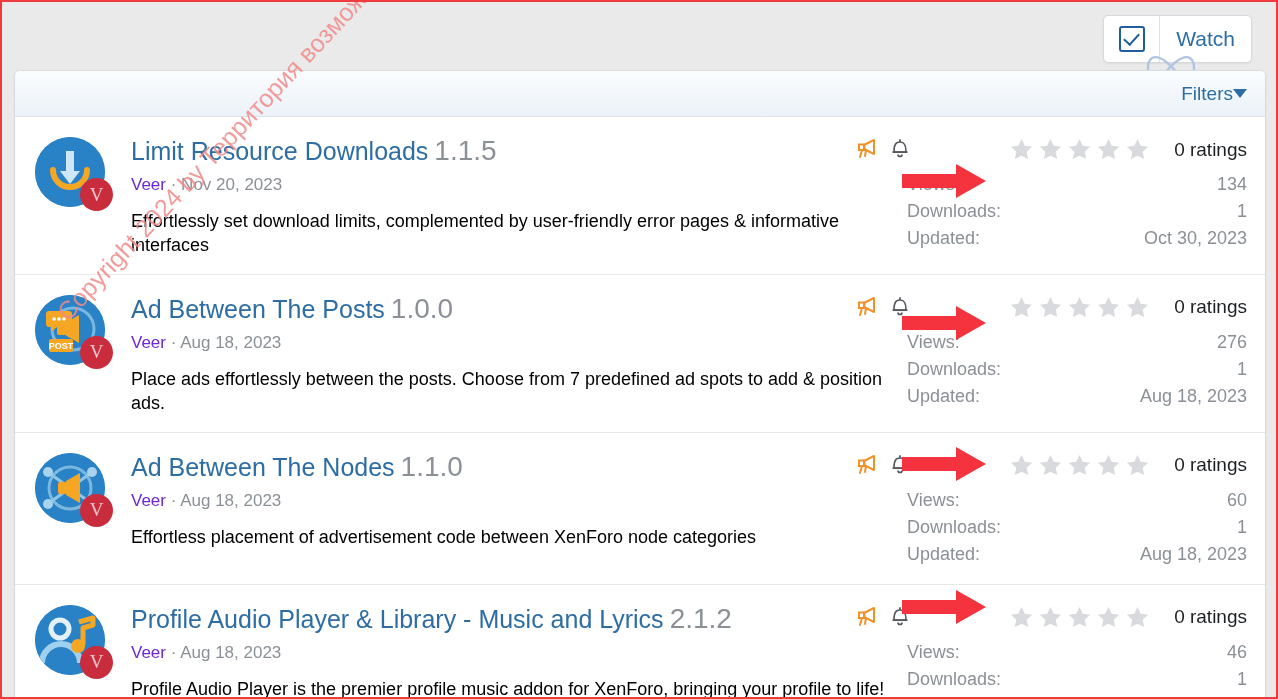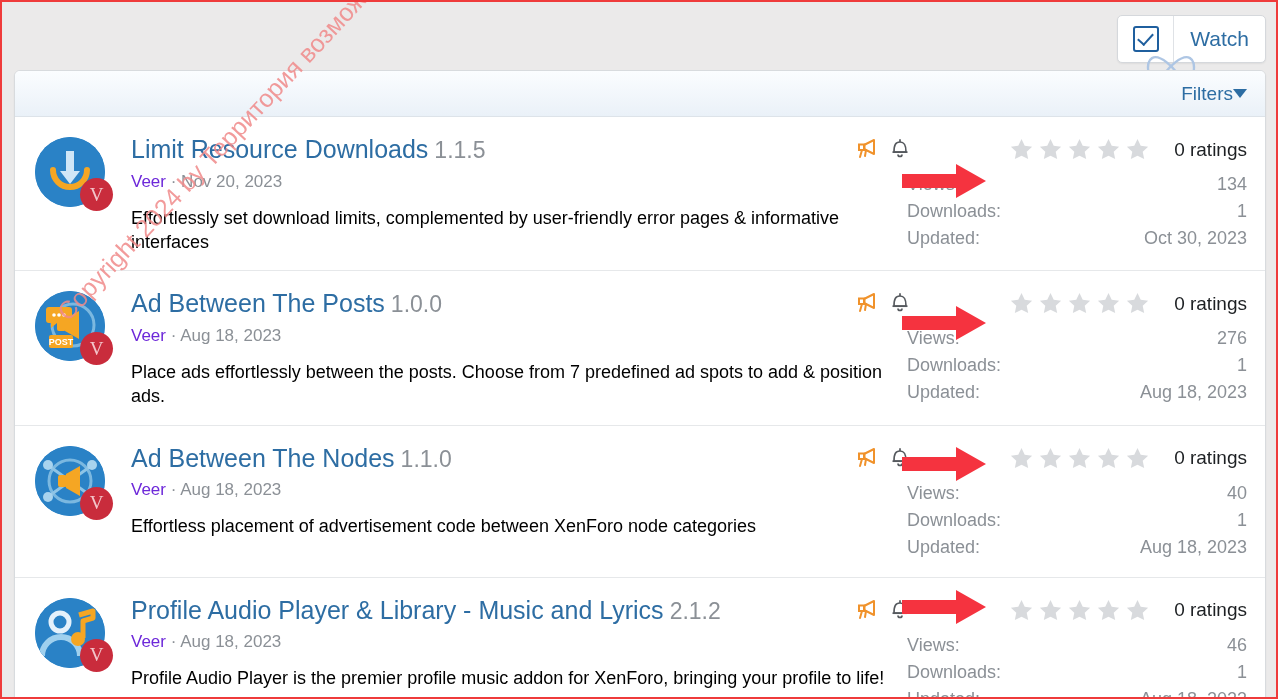--- a/index.html
+++ b/index.html
@@ -23,21 +23,21 @@
   }
 
   
   .top-bar {
     position: absolute;
     top: 0; left: 0; right: 0;
     height: 68px;
   }
   .btn-group {
     position: absolute;
-    right: 10px;
+    right: 24px;
     top: 13px;
     display: flex;
     background: #fff;
     border: 1px solid #d5d8dc;
     border-radius: 5px;
     box-shadow: 0 1px 2px rgba(0,0,0,.06);
     overflow: hidden;
     height: 48px;
   }
   .btn-check {
@@ -173,21 +173,21 @@
     margin-bottom: 8px;
     white-space: nowrap;
   }
   .title-link {
     color: #2d6da3;
     text-decoration: none;
     cursor: pointer;
   }
   .version {
     color: #8b9096;
-    font-size: 23px;
+    font-size: 28px;
     margin-left: 6px;
   }
   .meta-line {
     font-size: 17px;
     color: #8b9096;
     margin-bottom: 14px;
   }
   .meta-line .author { color: #6d28d9; cursor: pointer; }
   .desc {
     font-size: 18px;
@@ -517,21 +517,21 @@
       <path fill="#d8dadd" d="M12 1.8l3.1 6.6 7.1.9-5.2 4.9 1.4 7L12 17.9 5.6 21.2l1.4-7L1.8 9.3l7.1-.9z"></path>
                 </svg>
                 <svg class="star" viewBox="0 0 24 24">
       <path fill="#d8dadd" d="M12 1.8l3.1 6.6 7.1.9-5.2 4.9 1.4 7L12 17.9 5.6 21.2l1.4-7L1.8 9.3l7.1-.9z"></path>
                 </svg>
               </span>
         <span class="ratings-label">0 ratings</span>
       </div>
       <div class="stat-row">
         <span>Views:</span>
-        <span class="val">40</span>
+        <span class="val">60</span>
       </div>
       <div class="stat-row">
         <span>Downloads:</span>
         <span class="val">1</span>
       </div>
       <div class="stat-row">
         <span>Updated:</span>
         <span class="val">Aug 18, 2023</span>
       </div>
     </div>

